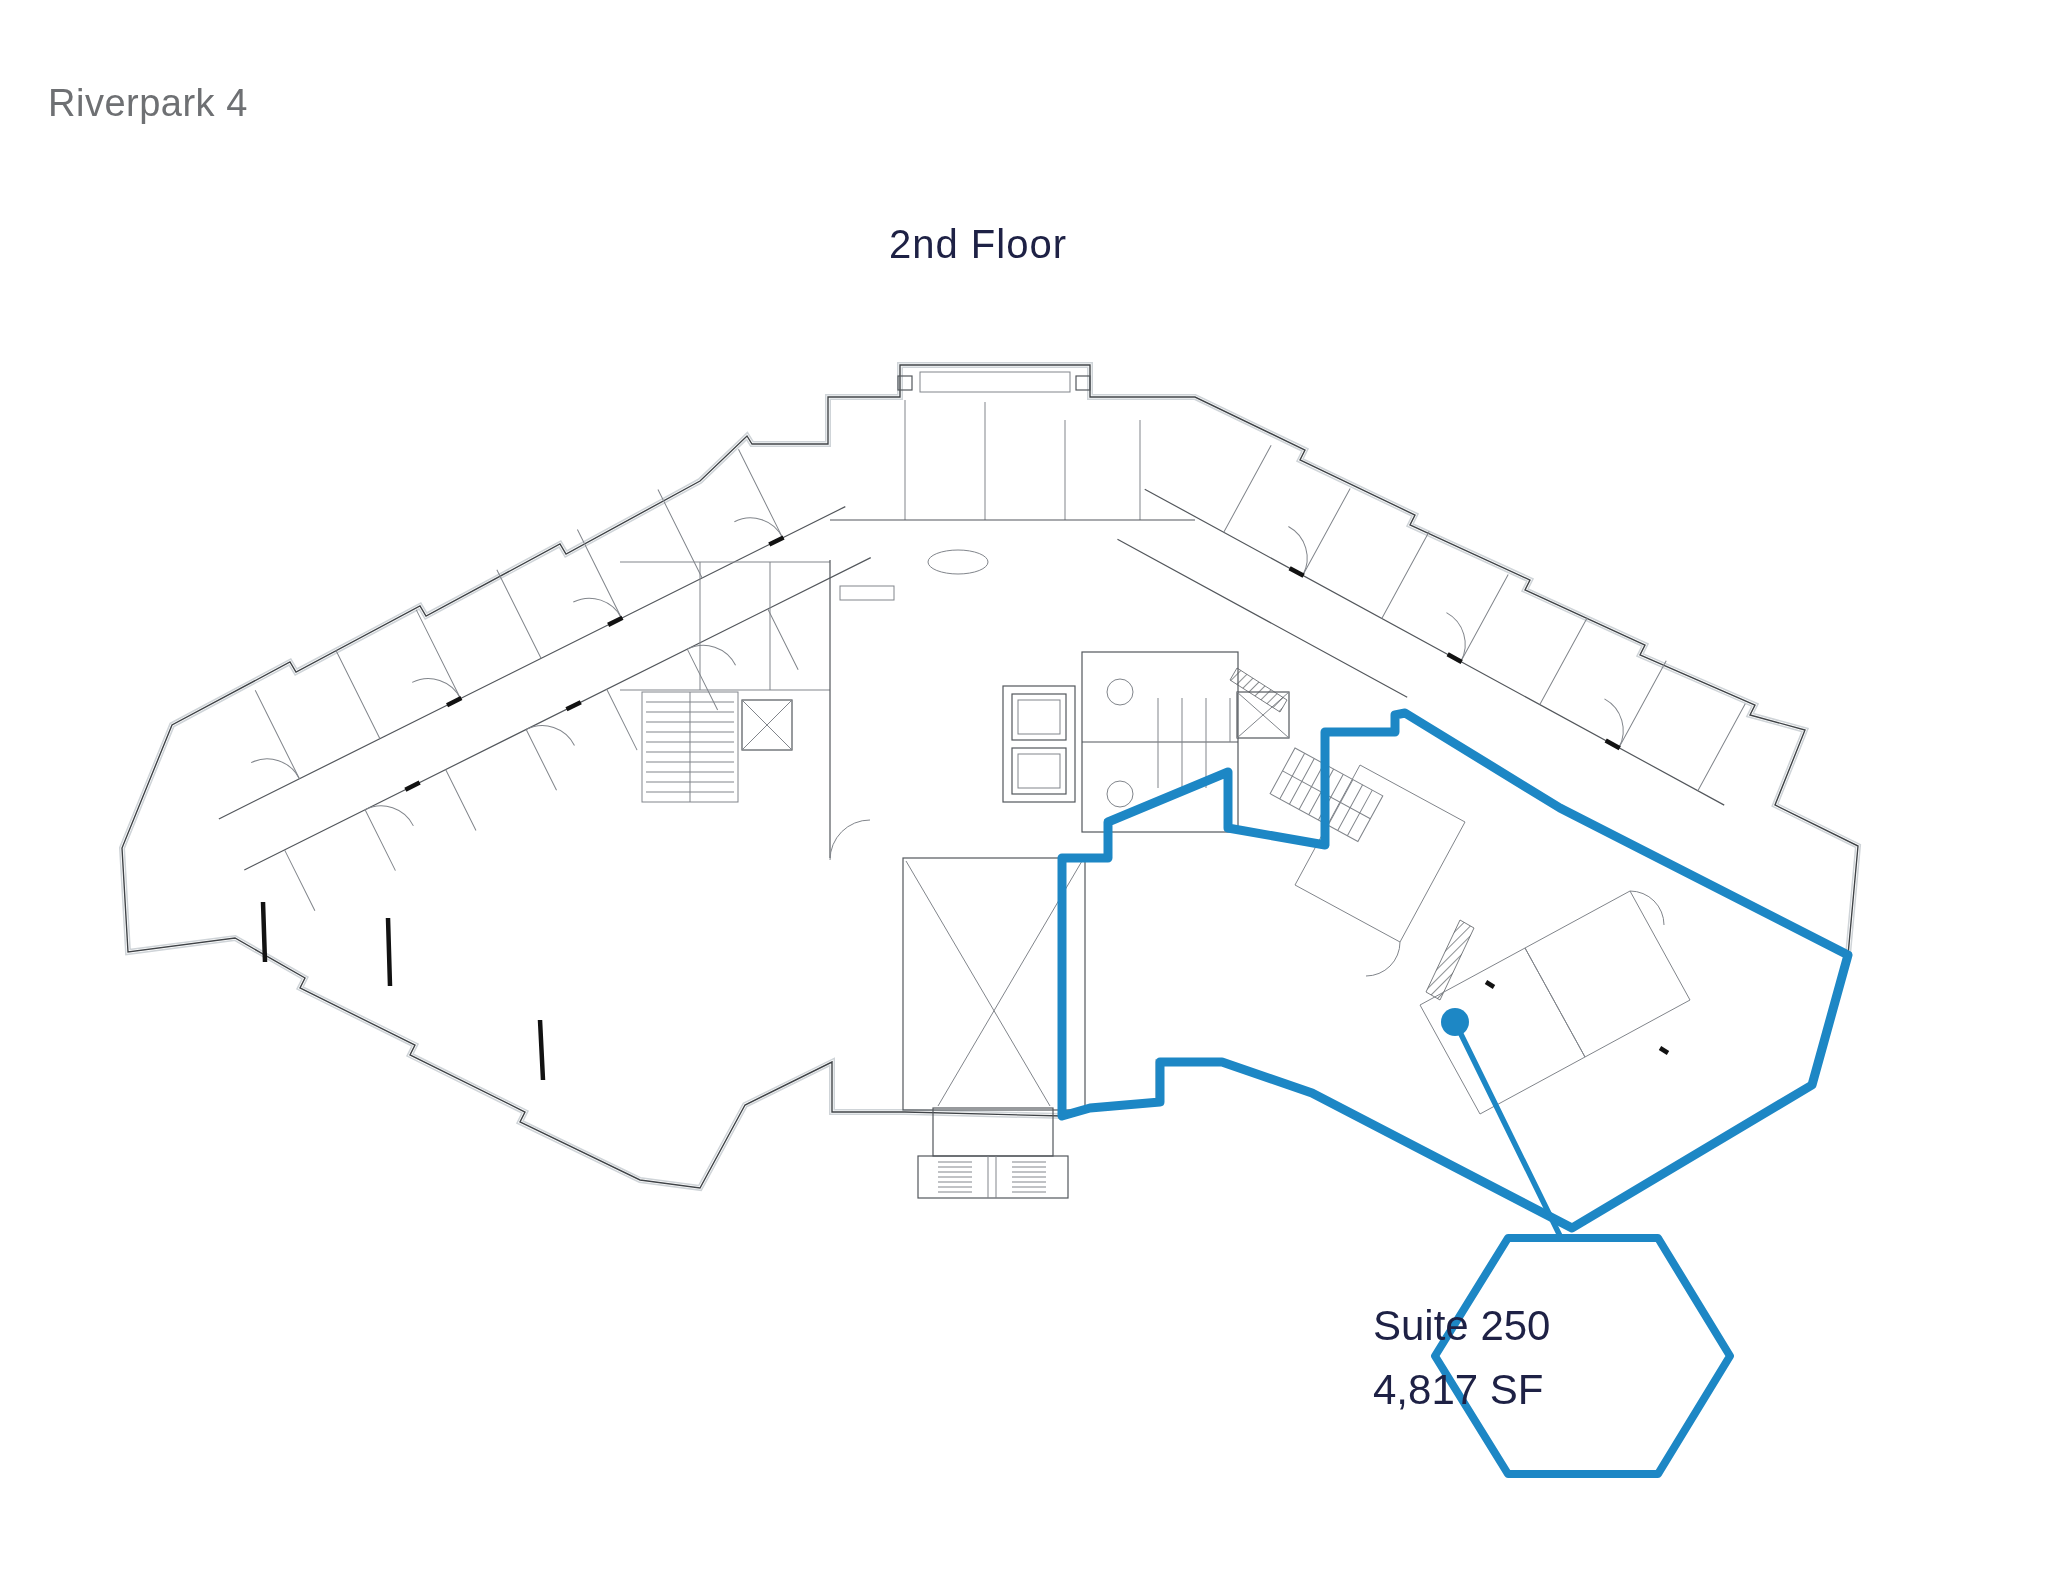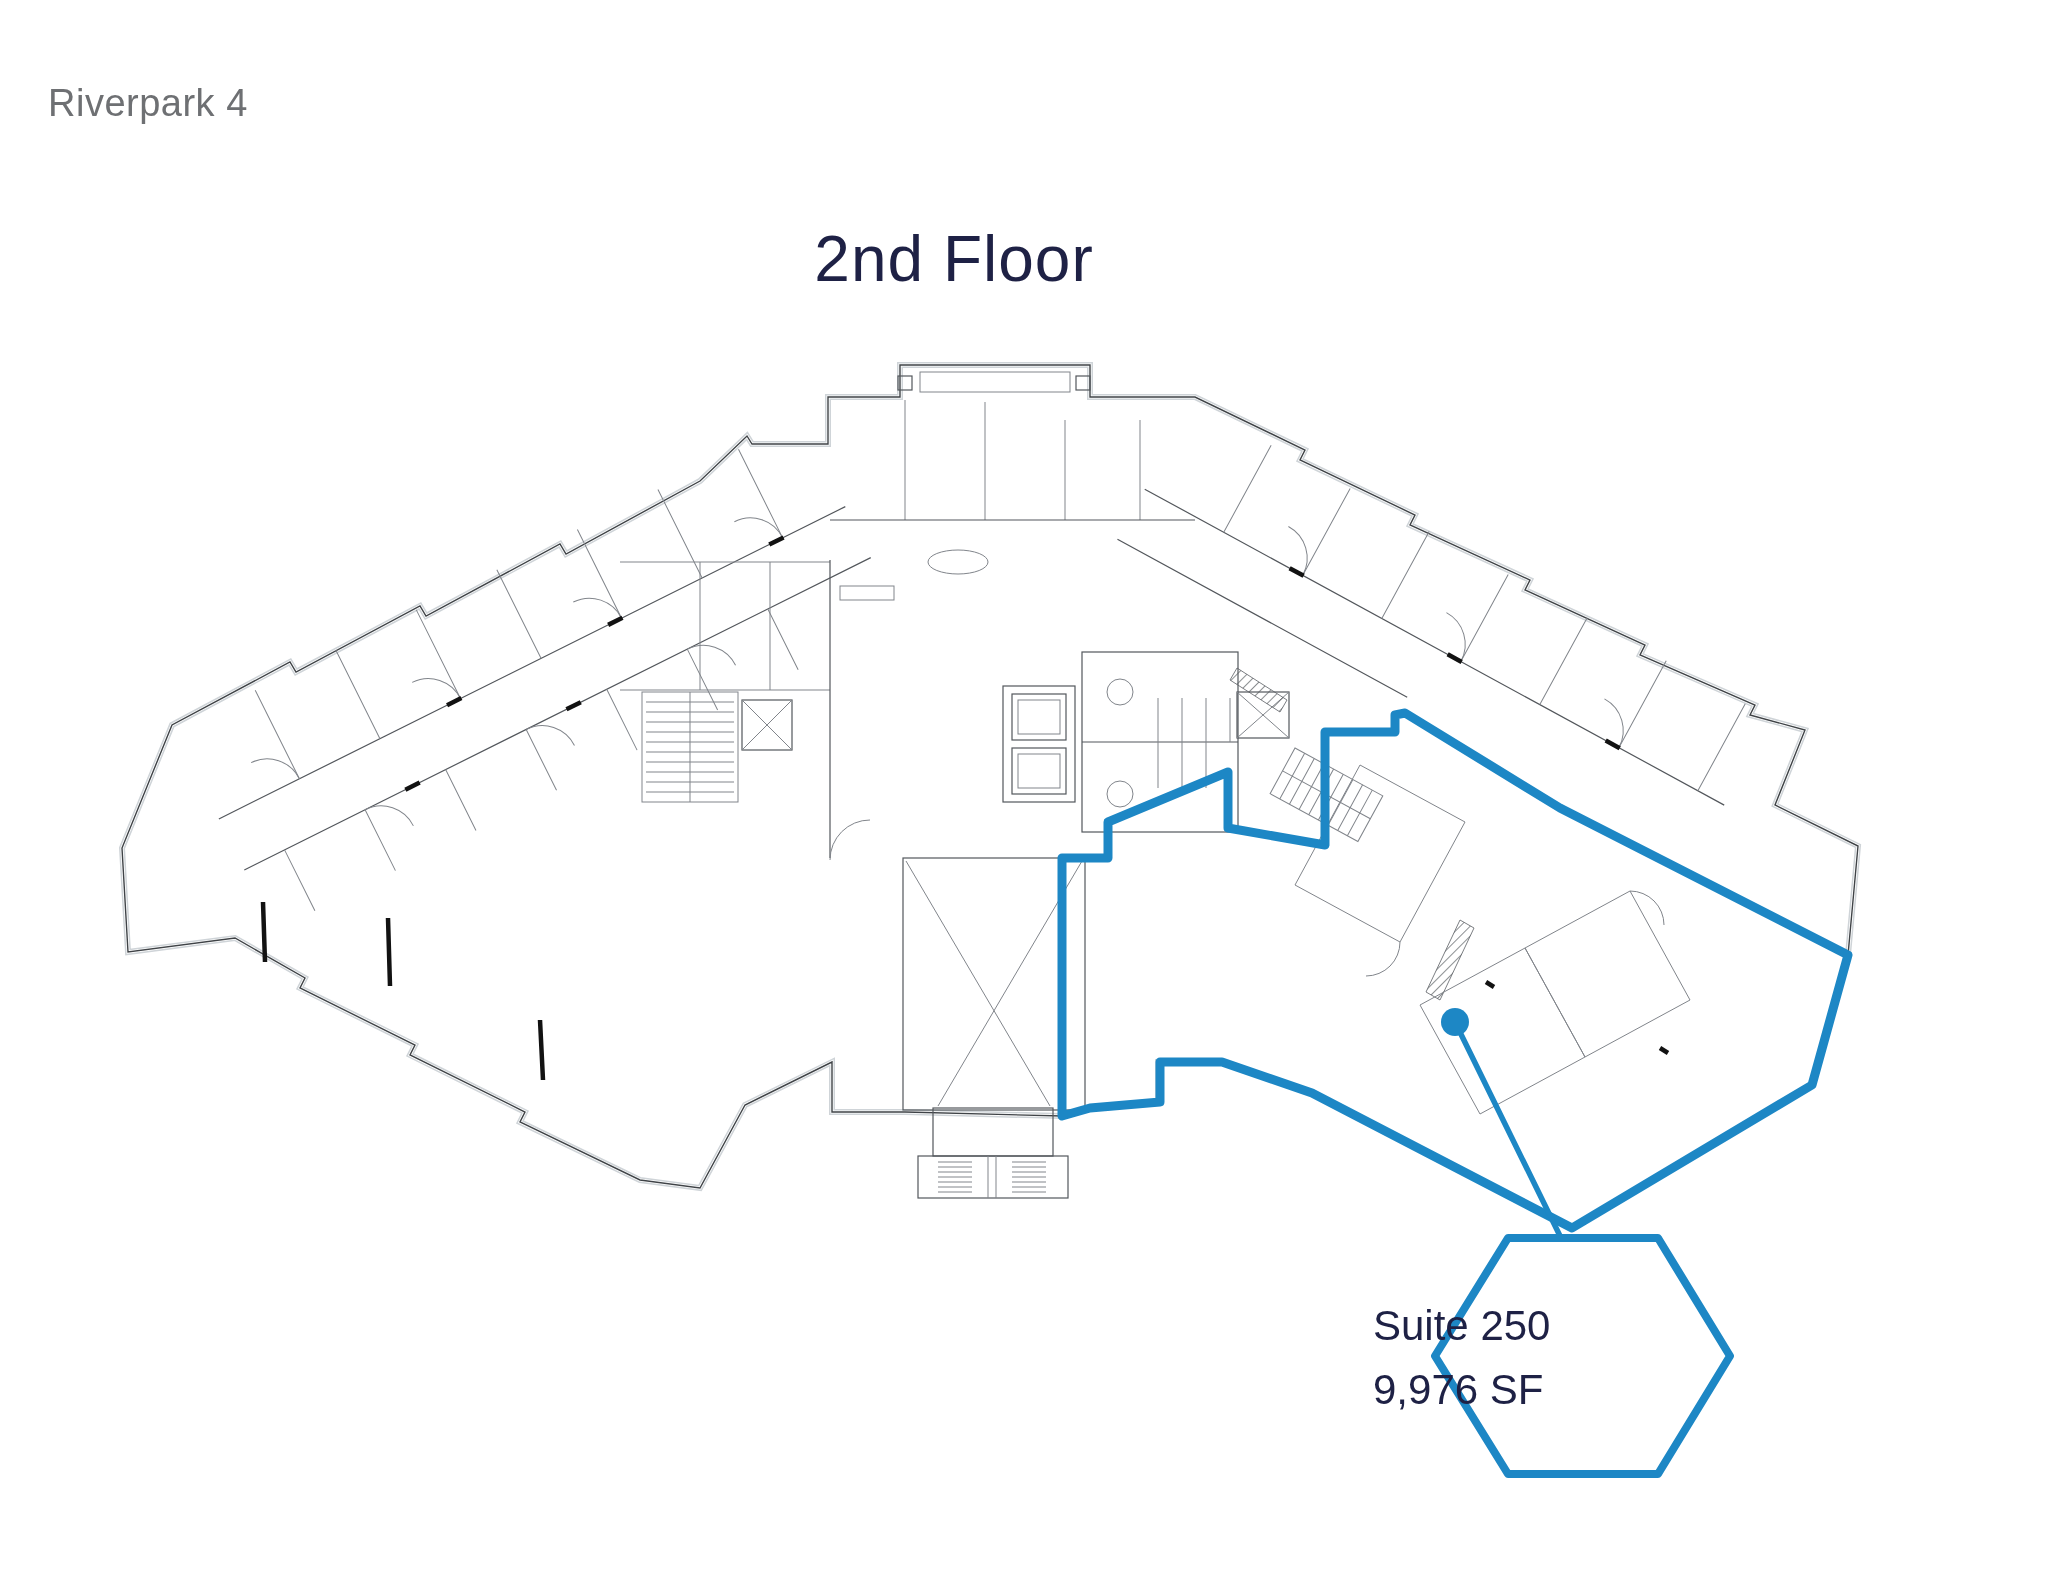--- a/index.html
+++ b/index.html
@@ -10,22 +10,22 @@
   .stage{position:absolute;inset:0;}
   svg{position:absolute;left:0;top:0;}
 
   
   .building-name{
     position:absolute;left:48px;top:42px;
     font-size:38px;color:var(--gray-text,#6e7073);
     letter-spacing:.5px;font-weight:400;white-space:nowrap;margin-top:40px;
   }
   .floor-title{
-    position:absolute;left:954px;top:222px;transform:translateX(-50%);
-    font-size:64px;color:var(--navy-text,#1e2145);
+    position:absolute;left:978px;top:222px;transform:translateX(-50%);
+    font-size:40px;color:var(--navy-text,#1e2145);
     letter-spacing:1px;font-weight:400;white-space:nowrap;
   }
   .hex-label{
     position:absolute;left:1583px;width:420px;margin-left:-210px;
     text-align:left;color:var(--navy-text,#1e2145);
     font-weight:500;white-space:nowrap;
   }
   .hex-line1{top:1302px;font-size:42px;}
   .hex-line2{top:1366px;font-size:42px;}
 
@@ -177,14 +177,14 @@
     <circle class="dot" cx="1455" cy="1022" r="14"></circle>
 
     <polygon class="blue hexagon" points="1435,1356 1508,1238 1658,1238 1730,1356 1658,1474 1508,1474"></polygon>
   </svg>
 
   <div class="building-name">Riverpark 4</div>
 
   <div class="floor-title">2nd Floor</div>
 
   <div class="hex-label hex-line1">Suite 250</div>
-  <div class="hex-label hex-line2">9,976 SF</div>
+  <div class="hex-label hex-line2">4,817 SF</div>
 </div>
 
 </body></html>

